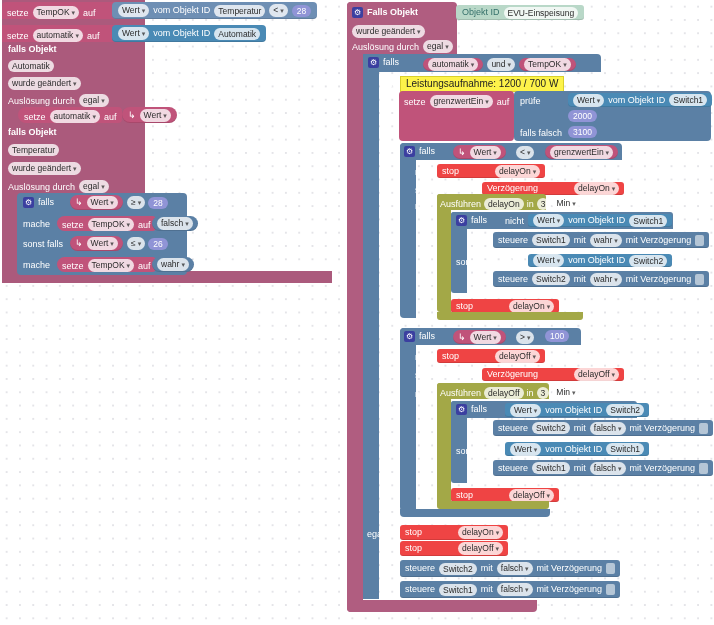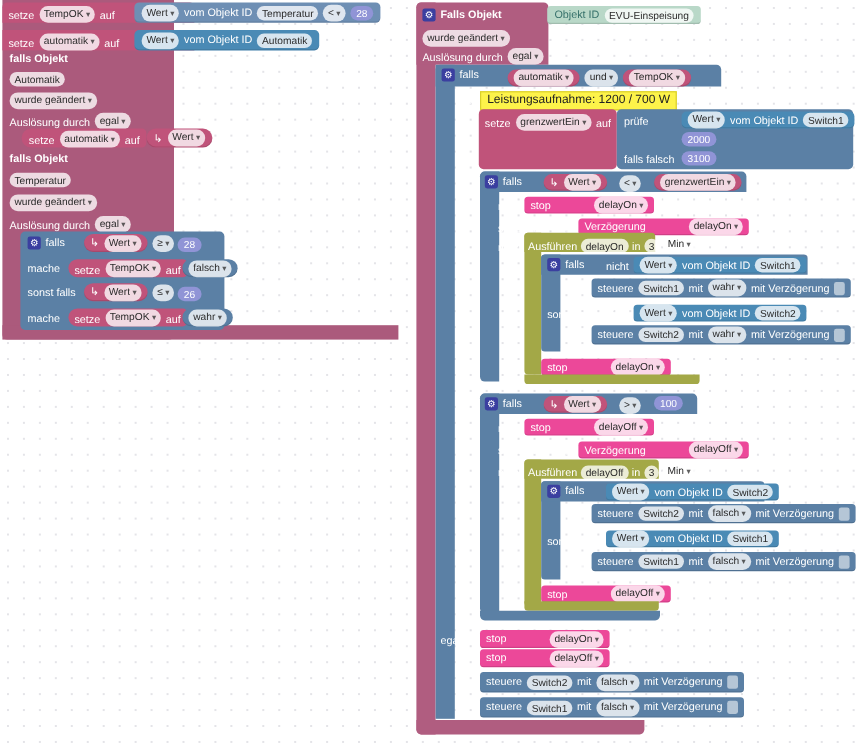--- a/index.html
+++ b/index.html
@@ -40,21 +40,21 @@
   
   .vblk{
     display:inline-flex;align-items:center;gap:4px;
     padding:2px 6px;border-radius:10px;
     box-shadow:inset 0 -1px 0 rgba(0,0,0,.12);
   }
   .v-compare{background:#6e8fb4;}
   .v-objget {background:#4a8ab5;}
   .v-varget {background:#c0537a;}
   .v-logic  {background:#5b80a5;}
-  .v-timer  {background:#ec4899;gap:36px;}
+  .v-timer  {background:#ef4444;gap:36px;}
   .v-greenid{background:#b9d8c8;}
   .v-greenid .lbl{color:#35706a;}
 
   .num{
     display:inline-block;background:#9094d6;color:#fff;border-radius:7px;
     padding:0 5px;font-size:8.5px;line-height:12px;
   }
   .cbx{
     display:inline-block;width:9px;height:11px;border-radius:2px;
     background:rgba(255,255,255,.55);vertical-align:middle;

